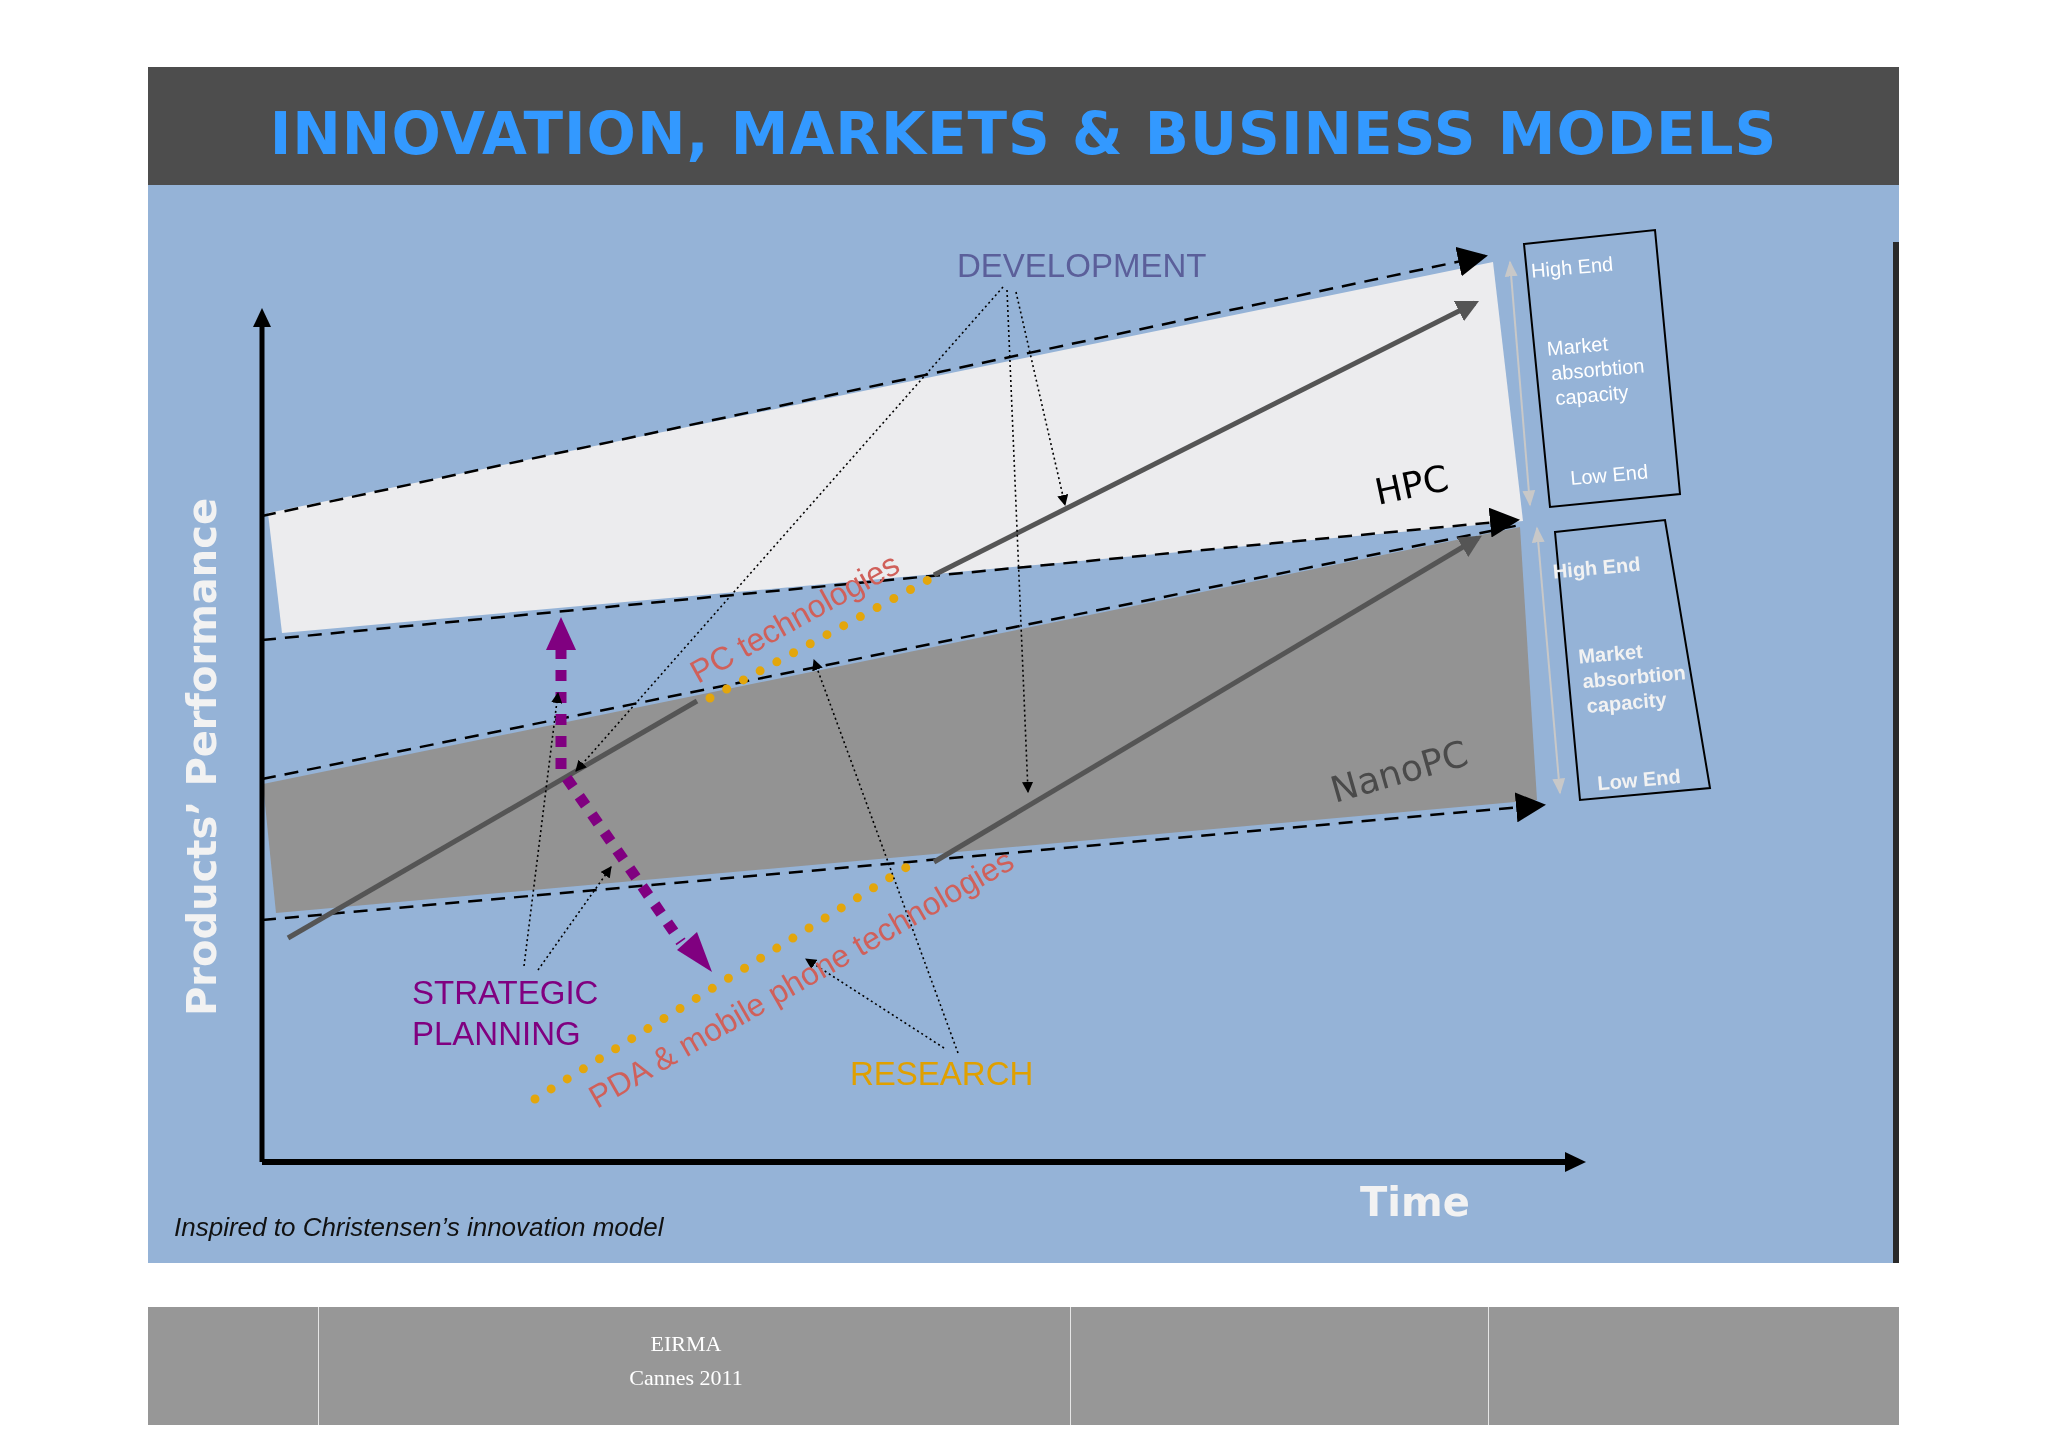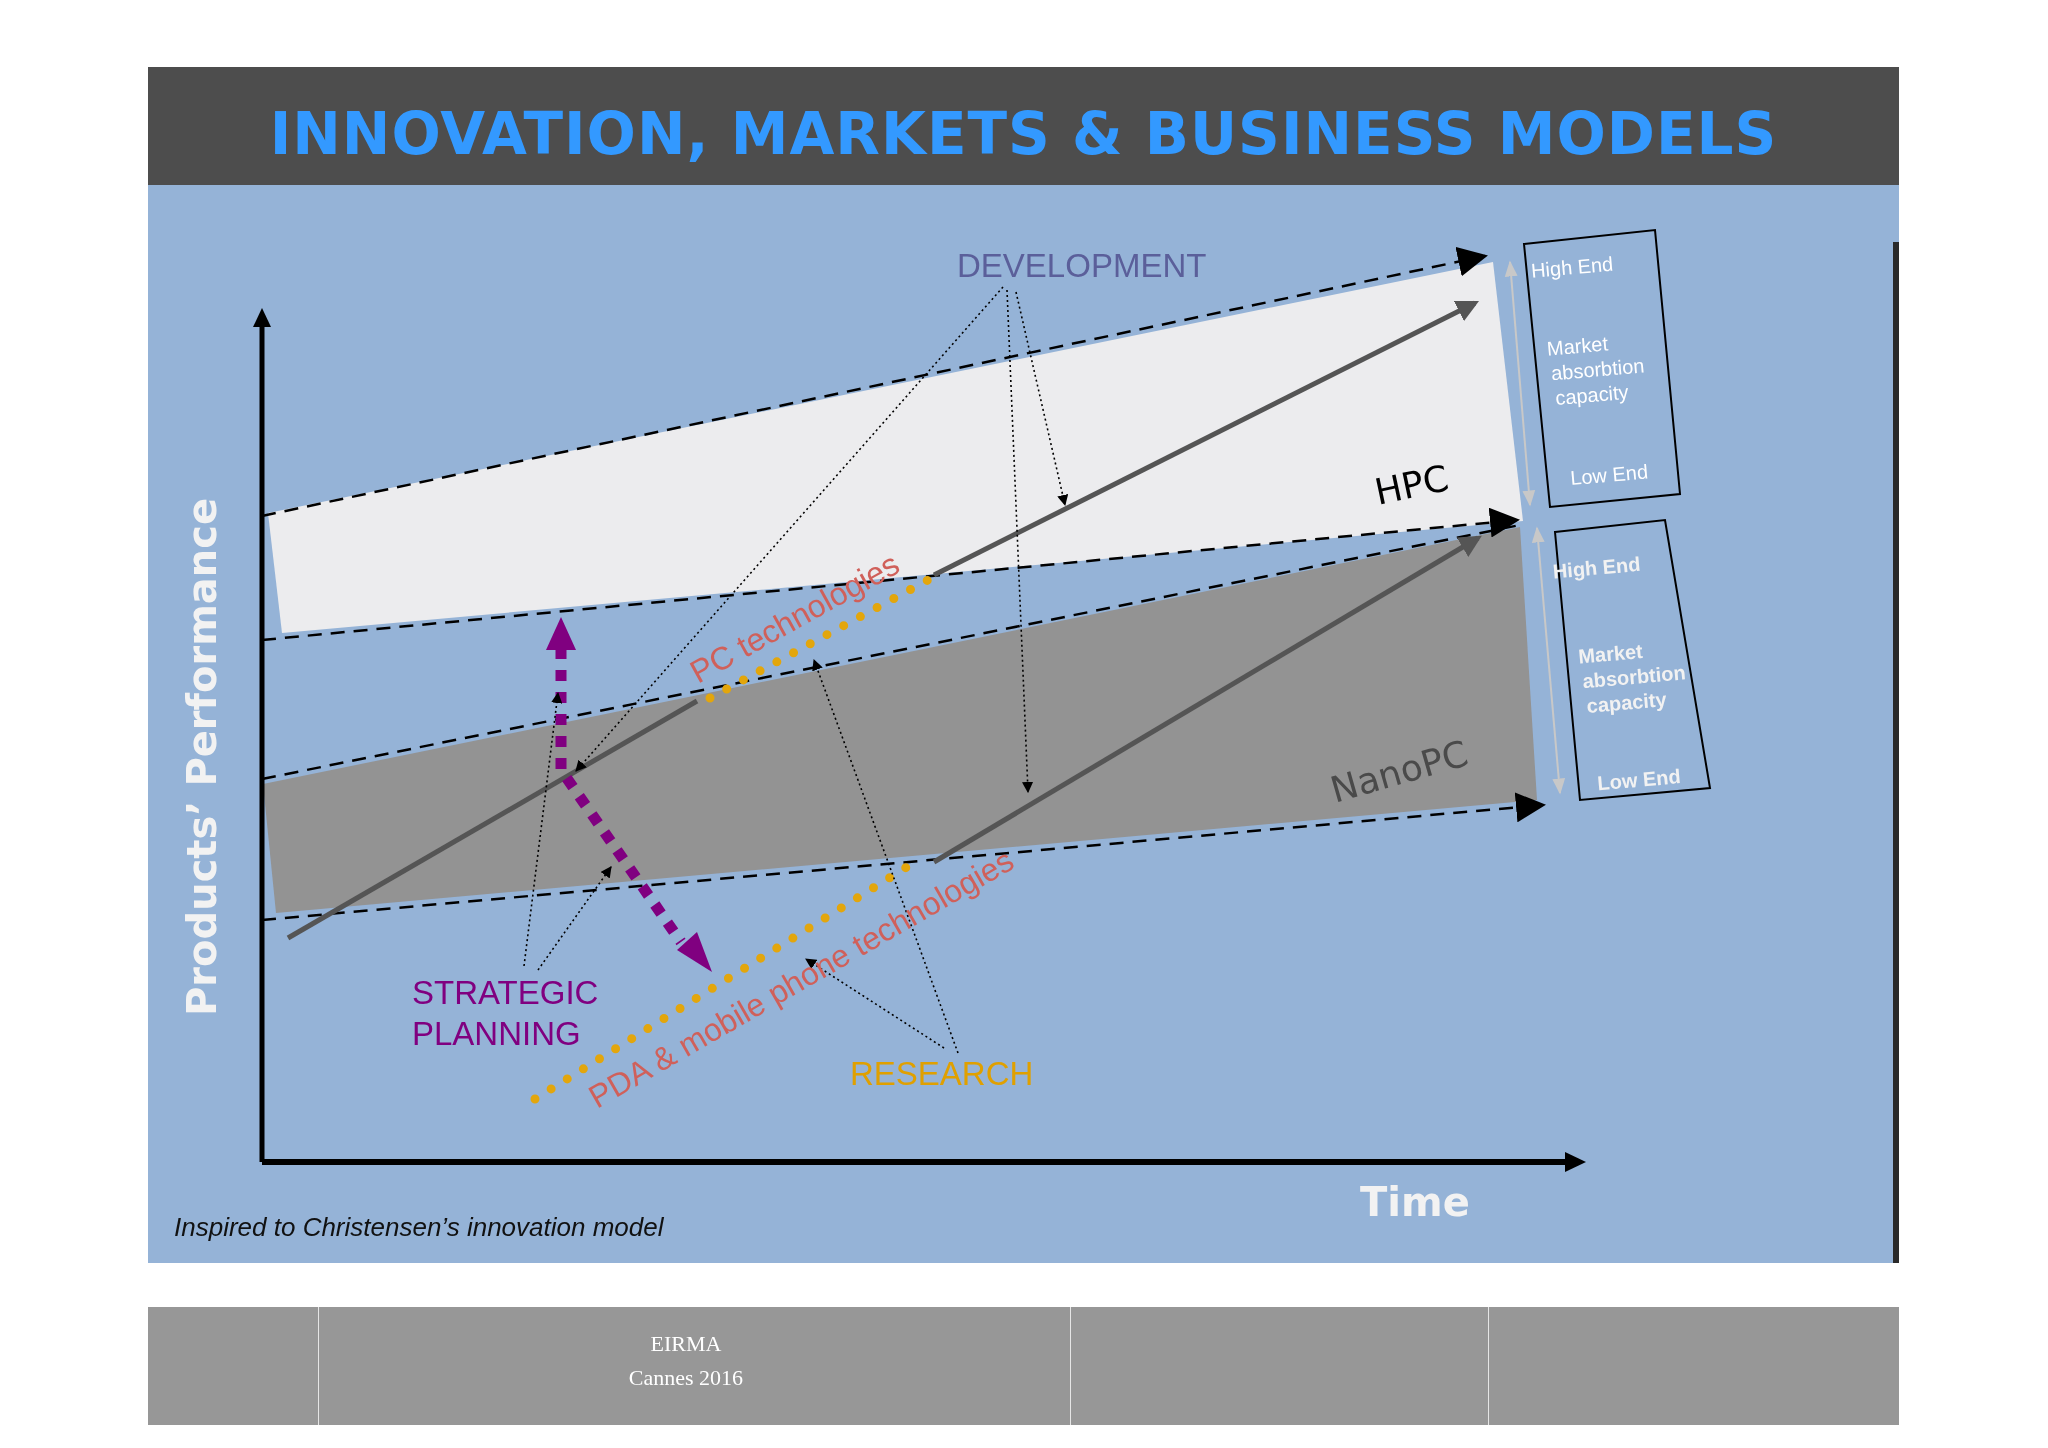--- a/index.html
+++ b/index.html
@@ -22,21 +22,21 @@
     <div class="title">INNOVATION, MARKETS &amp; BUSINESS MODELS</div>
   </div>
   <div class="canvas"></div>
   <div class="right-strip"></div>
   <div class="footer">
     <div class="sep" style="left:170px"></div>
     <div class="sep" style="left:922px"></div>
     <div class="sep" style="left:1340px"></div>
     <div class="footer-text">
       <div>EIRMA</div>
-      <div>Cannes 2016</div>
+      <div>Cannes 2011</div>
     </div>
   </div>
 </div>
 
 <svg class="diagram" width="2048" height="1448" viewBox="0 0 2048 1448">
   <defs>
     <marker id="blk" viewBox="0 0 10 10" refX="9" refY="5" markerWidth="7" markerHeight="7" orient="auto">
       <path d="M0,0 L10,5 L0,10 z" fill="#000"></path>
     </marker>
     <marker id="blkS" viewBox="0 0 10 10" refX="9" refY="5" markerWidth="12" markerHeight="12" orient="auto">

